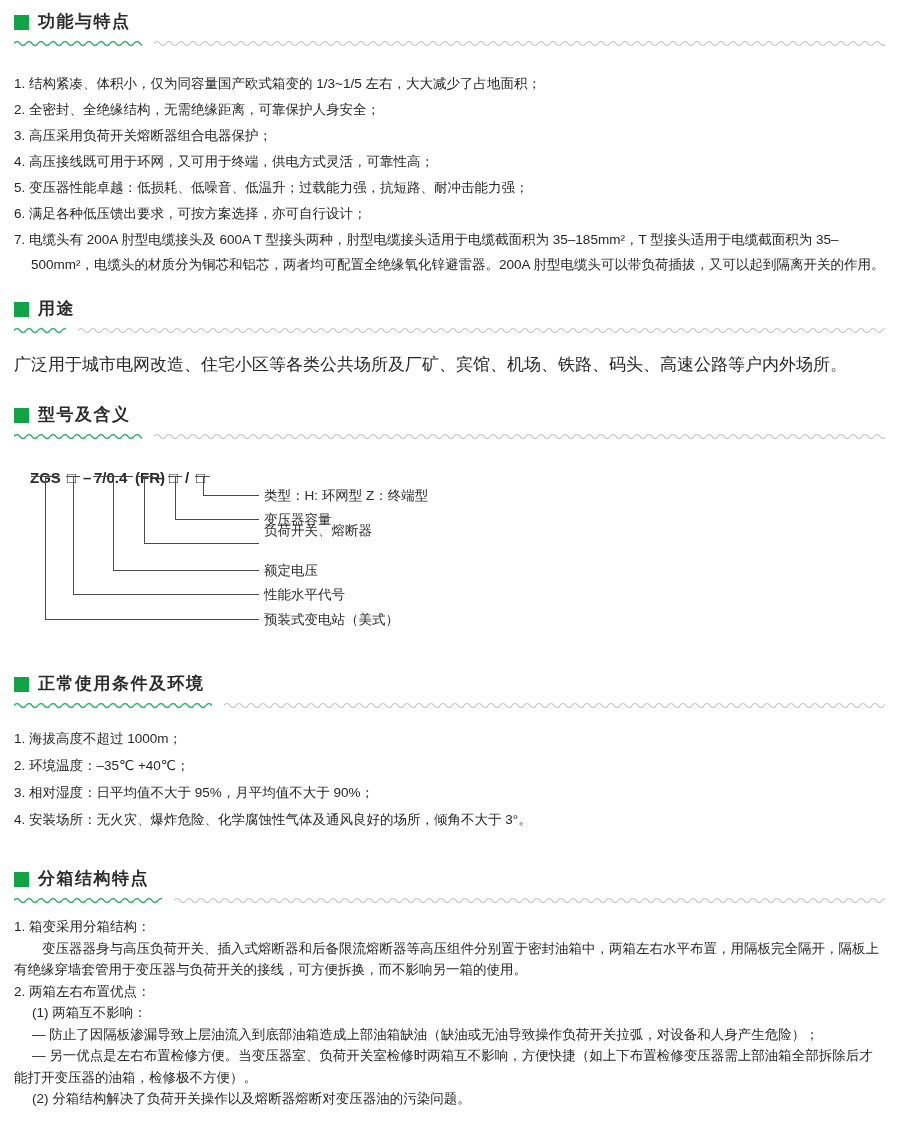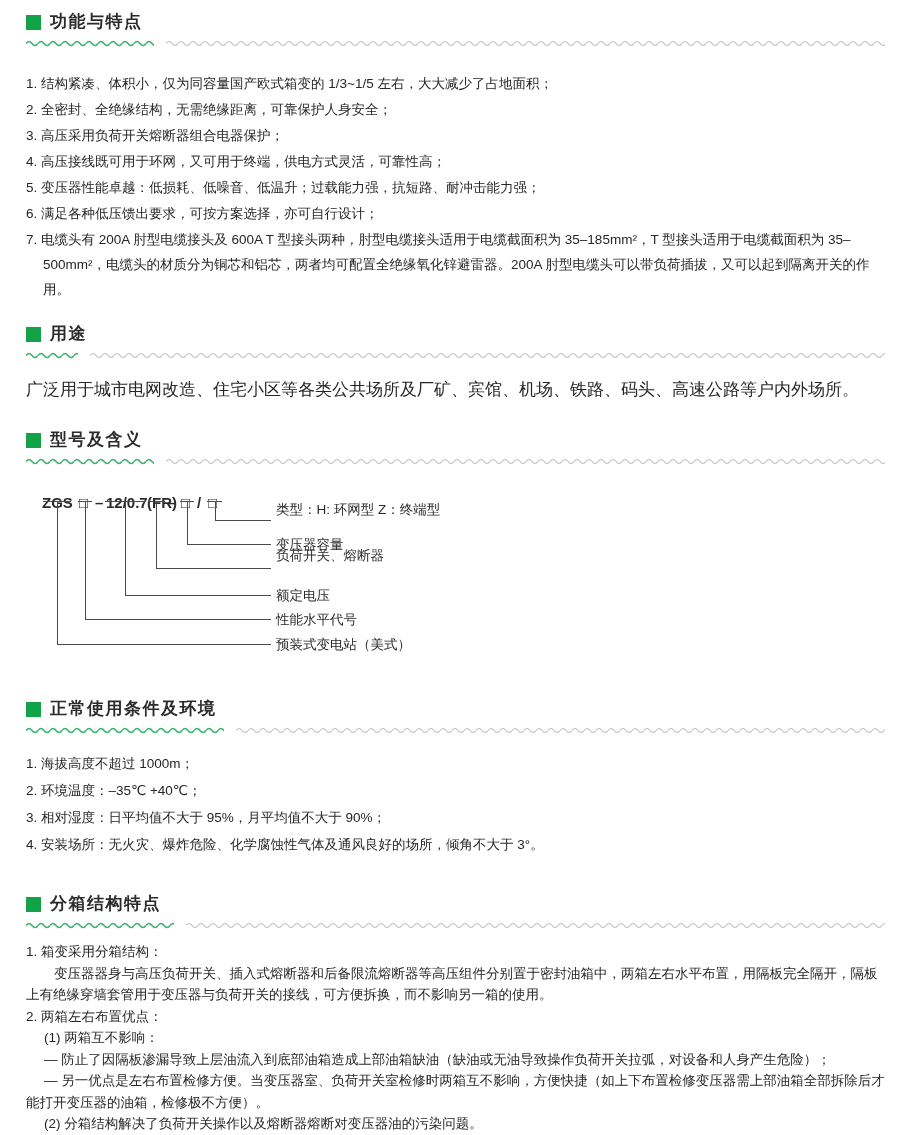--- a/index.html
+++ b/index.html
@@ -9,21 +9,21 @@
     --text-color:#262626;
     --line-color:#4a4a4a;
   }
   *{margin:0;padding:0;box-sizing:border-box;}
   html,body{background:#ffffff;}
   body{
     width:900px;height:1135px;overflow:hidden;
     font-family:"Liberation Sans","DejaVu Sans",sans-serif;
     color:var(--text-color);
   }
-  .page{width:900px;height:974px;padding:12px 15px 0 26px;position:relative;}
+  .page{width:900px;height:974px;padding:12px 15px 0 14px;position:relative;}
 
   
   .sec-head{display:flex;align-items:center;gap:9px;height:20px;}
   .bullet{width:15px;height:15px;background:var(--accent-green);flex:0 0 auto;}
   .sec-title{font-size:17px;font-weight:bold;color:#2b2b2b;letter-spacing:1.5px;line-height:20px;}
 
   
   .wave-row{display:flex;align-items:center;gap:12px;margin-top:6px;height:9px;}
   .wave{display:block;flex:0 0 auto;}
   .wave-fill{flex:1 1 auto;min-width:0;}
@@ -135,21 +135,21 @@
             <rect width="100%" height="9" fill="url(#wgray)"></rect>
           </svg>
         </div>
     </div>
 
     <div class="model-diagram">
       <div class="code-row">
         <span class="code-part" style="left:16px">ZGS</span>
         <span class="code-part" style="left:53px">□</span>
         <span class="code-part" style="left:69px">–</span>
-        <span class="code-part" style="left:80px">12/0.7</span>
+        <span class="code-part" style="left:80px">7/0.4</span>
         <span class="code-part" style="left:121px">(FR)</span>
         <span class="code-part" style="left:142px">–</span>
         <span class="code-part" style="left:155px">□</span>
         <span class="code-part" style="left:171px">/</span>
         <span class="code-part" style="left:182px">□</span>
       </div>
 
       <div class="tick" style="left:17px;width:28px"></div>
       <div class="tick" style="left:52px;width:14px"></div>
       <div class="tick" style="left:79px;width:40px"></div>
@@ -157,21 +157,21 @@
       <div class="tick" style="left:154px;width:14px"></div>
       <div class="tick" style="left:181px;width:15px"></div>
 
       <div class="conn" style="left:189px;top:36px;width:56px;height:20px"></div>
       <div class="conn" style="left:161px;top:36px;width:84px;height:44px"></div>
       <div class="conn" style="left:130px;top:36px;width:115px;height:68px"></div>
       <div class="conn" style="left:99px;top:36px;width:146px;height:95px"></div>
       <div class="conn" style="left:59px;top:36px;width:186px;height:119px"></div>
       <div class="conn" style="left:31px;top:36px;width:214px;height:144px"></div>
 
-      <span class="model-label" style="top:36px">类型：H: 环网型  Z：终端型</span>
+      <span class="model-label" style="top:47px">类型：H: 环网型  Z：终端型</span>
       <span class="model-label" style="top:71px">变压器容量</span>
       <span class="model-label" style="top:82px">负荷开关、熔断器</span>
       <span class="model-label" style="top:122px">额定电压</span>
       <span class="model-label" style="top:146px">性能水平代号</span>
       <span class="model-label" style="top:171px">预装式变电站（美式）</span>
     </div>
   </div>
 
   <div class="section sec-conditions">
     <div class="sec-head">

